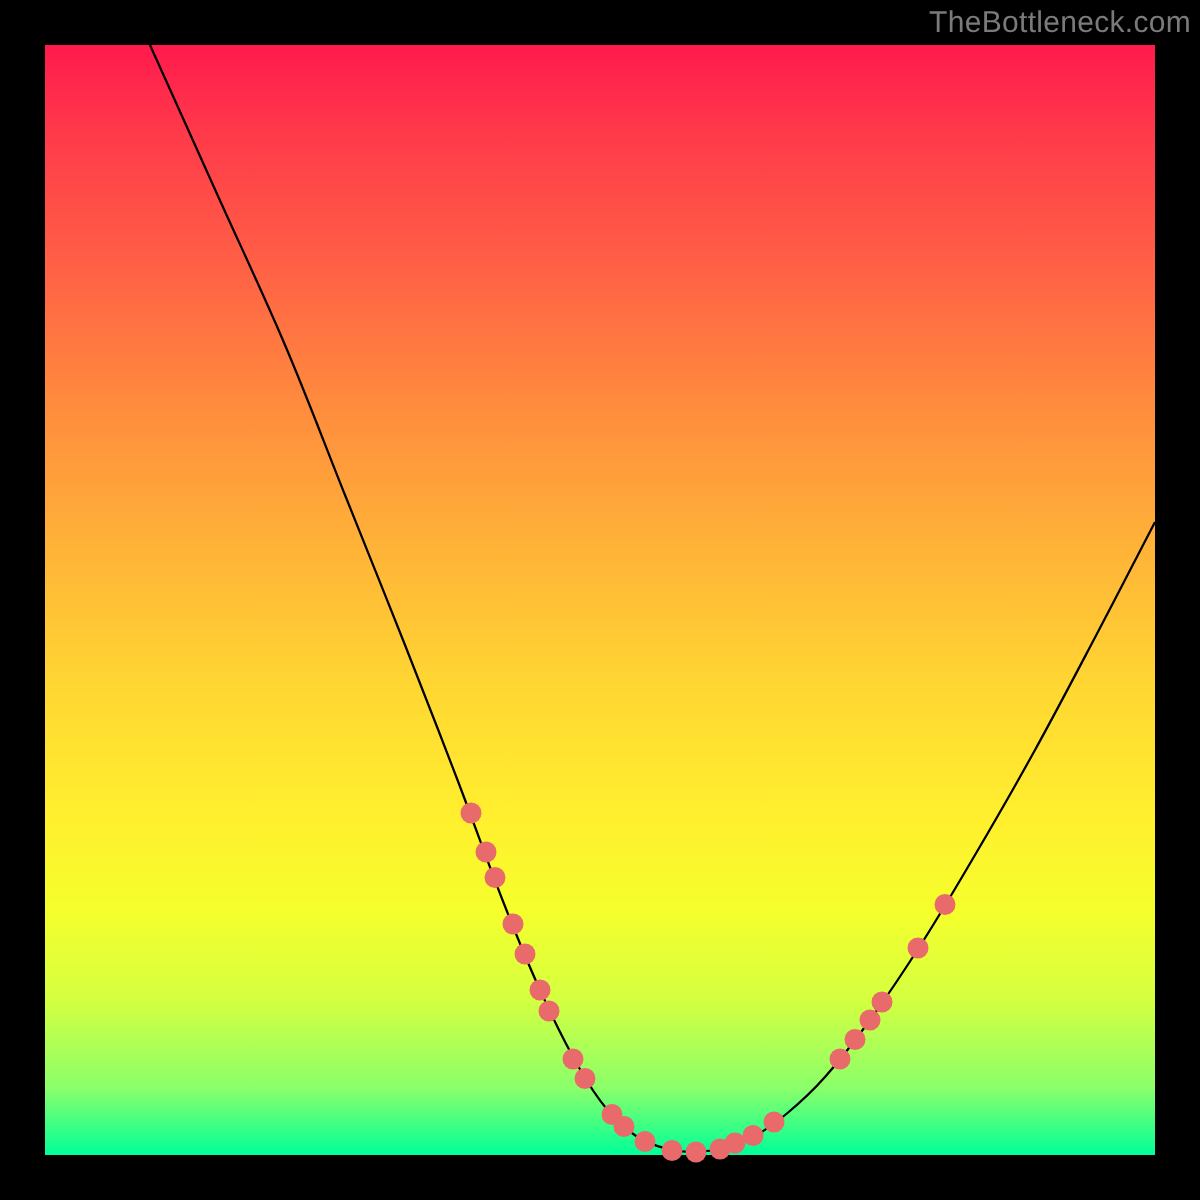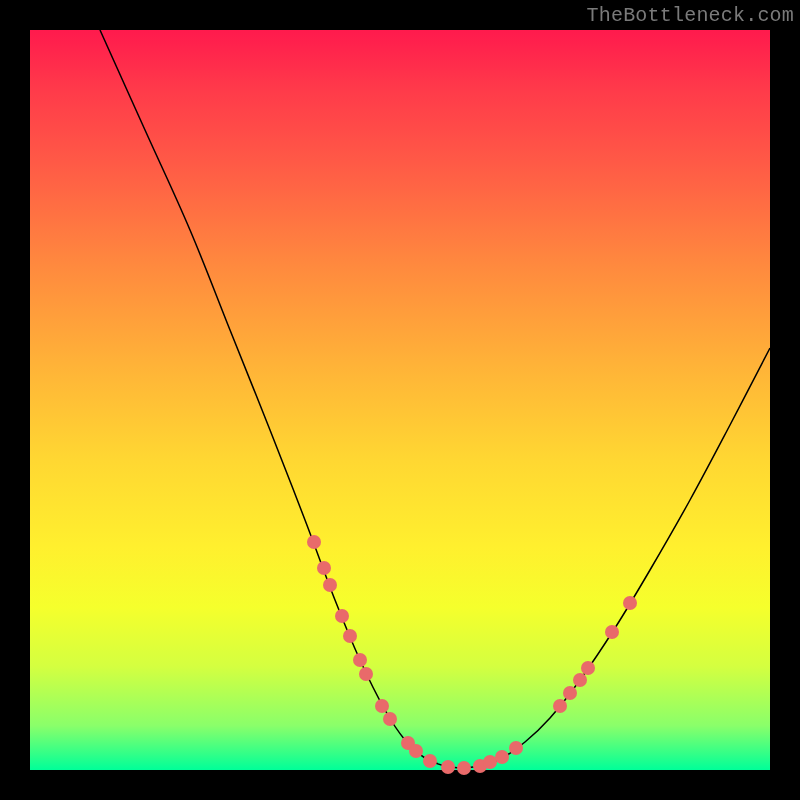--- a/index.html
+++ b/index.html
@@ -34,21 +34,21 @@
       #fff02e 70%,
       #f5ff2c 78%,
       #d4ff40 86%,
       #8aff6a 94%,
       #00ff99 100%);
   }
   .watermark {
     position: absolute;
     right: 6px;
     top: 4px;
-    font-family: Liberation Mono, monospace;
+    font-family: Liberation Sans, sans-serif;
     font-size: 20px;
     color: #7a7a7a;
     letter-spacing: 0.2px;
     user-select: none;
   }
   svg.curve {
     position: absolute;
     left: 0;
     top: 0;
     width: 740px;

